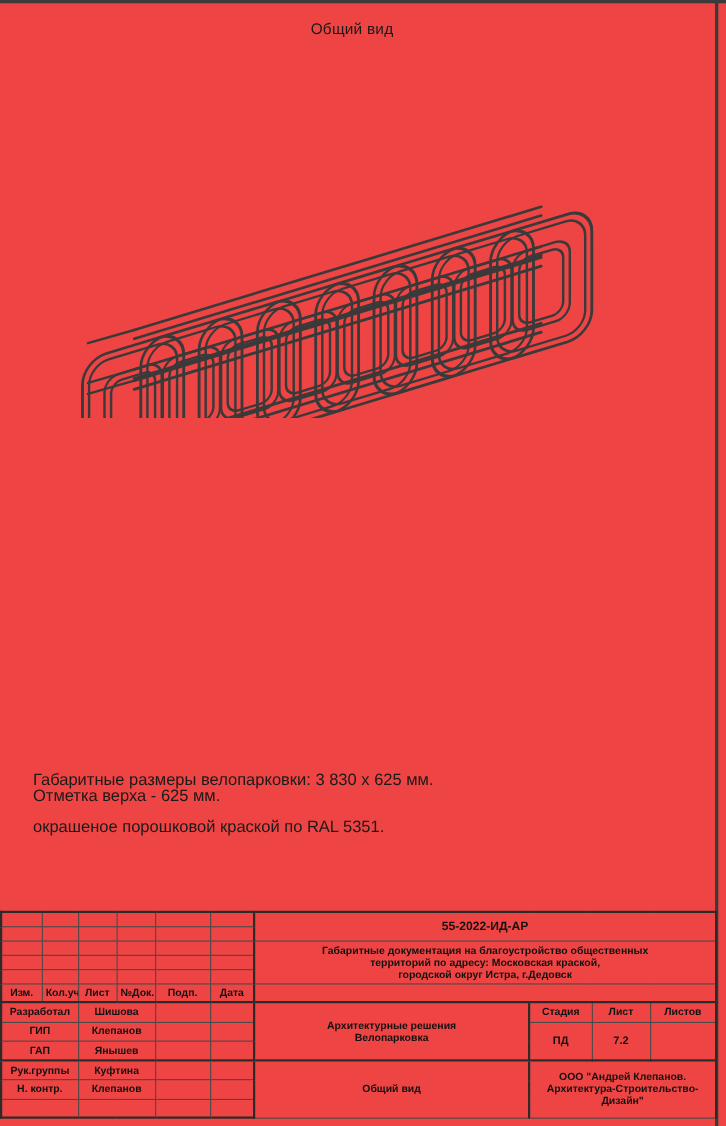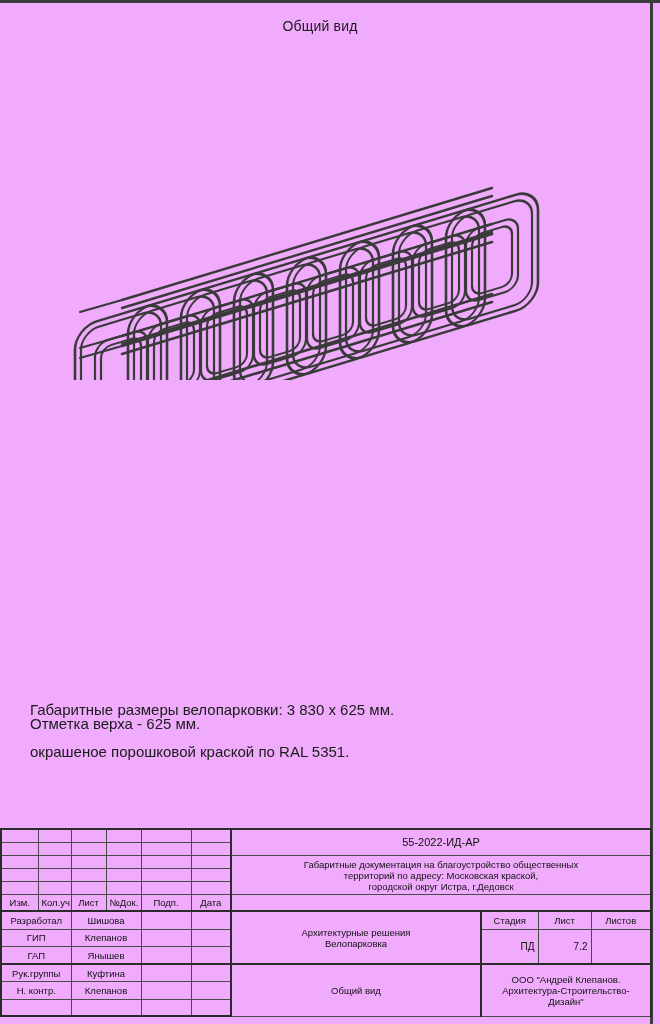--- a/index.html
+++ b/index.html
@@ -8,21 +8,21 @@
     background: #ffffff;
   }
   body {
     font-family: "Liberation Sans", sans-serif;
     color: #111111;
   }
   #sheet {
     position: relative;
     width: 660px;
     height: 1024px;
-    background: #f0abfc;
+    background: #ef4444;
     overflow: hidden;
     box-sizing: border-box;
   }
   
   #frame-top {
     position: absolute;
     left: 0; top: 0;
     width: 660px; height: 3px;
     background: #3b3b3b;
   }
@@ -76,37 +76,38 @@
     height: 189px;
     box-sizing: border-box;
   }
   #title-block table {
     border-collapse: collapse;
     table-layout: fixed;
     width: 650px;
     height: 189px;
     font-size: 9.5px;
     color: #111;
+    font-weight: bold;
   }
   #title-block td {
     border: 1px solid #4a4a4a;
     padding: 0 3px;
     vertical-align: middle;
     line-height: 11px;
     overflow: hidden;
   }
   .tb-thick-l { border-left: 2px solid #2b2b2b !important; }
   .tb-thick-r { border-right: 2px solid #2b2b2b !important; }
   .tb-thick-t { border-top: 2px solid #2b2b2b !important; }
   .tb-thick-b { border-bottom: 2px solid #2b2b2b !important; }
   .c { text-align: center; }
   .l { text-align: center; }
   .empty { }
   .big { font-size: 11px; }
-  .med { font-size: 10px; text-align: right; }
+  .med { font-size: 10px; }
   .multi { line-height: 12.5px; }
 </style>
 </head>
 <body>
 
 <div id="sheet">
 
   <div id="frame-top"></div>
   <div id="frame-right"></div>
 

